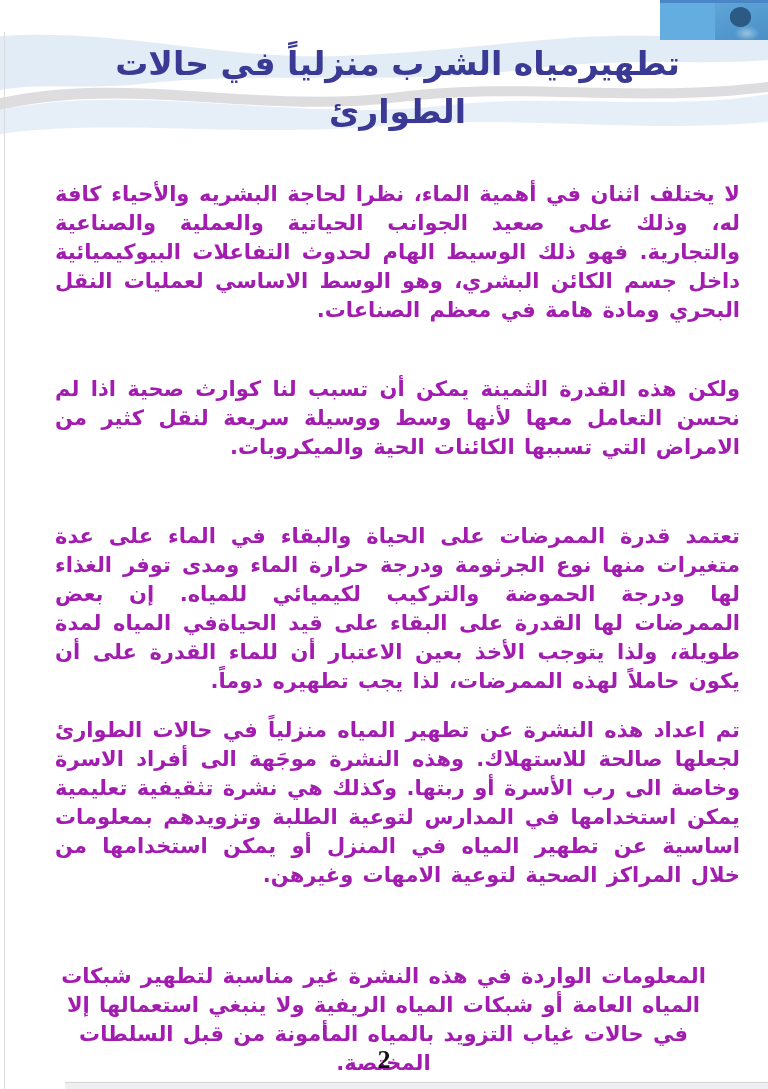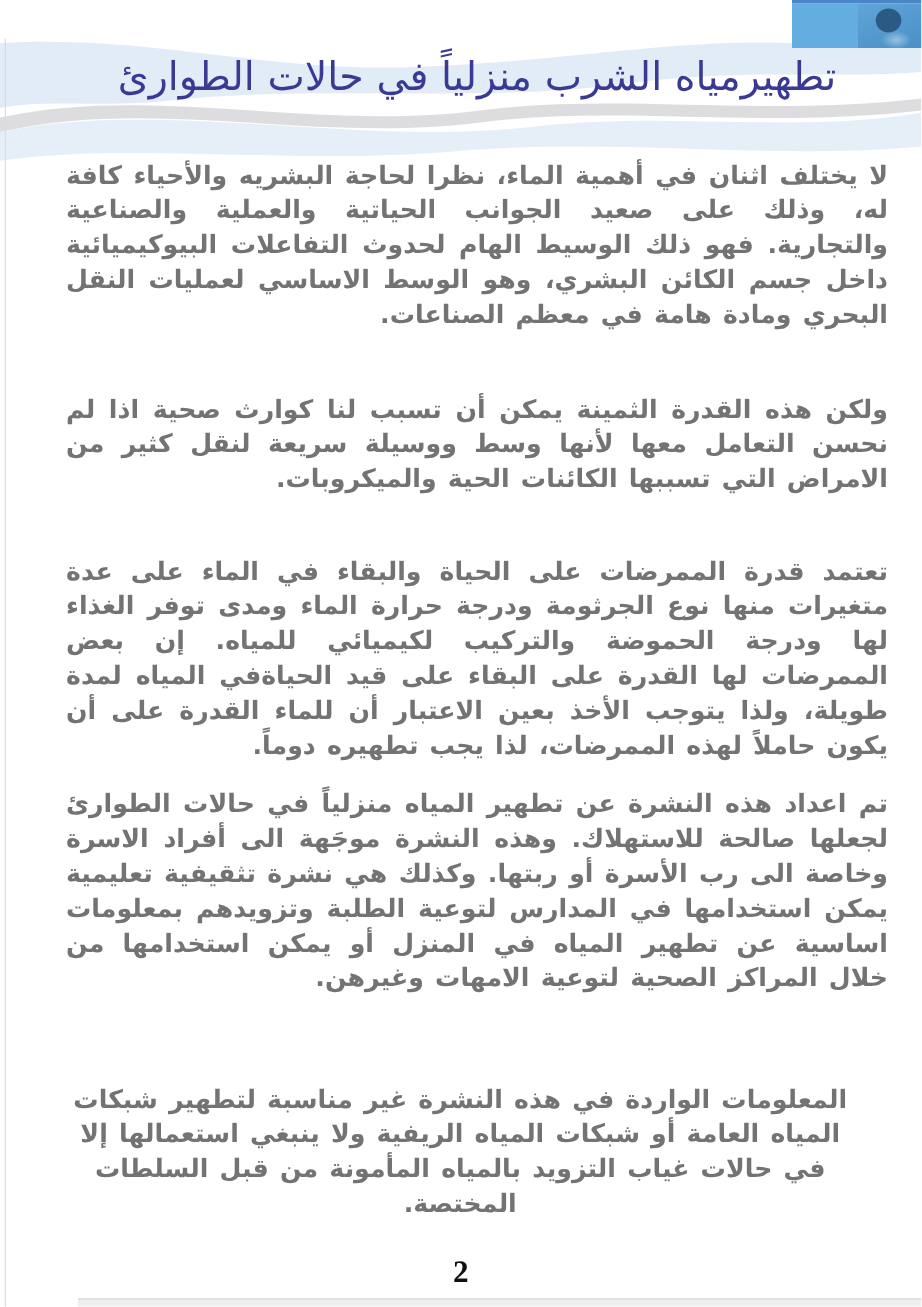--- a/index.html
+++ b/index.html
@@ -26,31 +26,31 @@
       radial-gradient(ellipse 15px 14px at 48% 38%, #2b5a85 0%, #2b5a85 68%, rgba(43,90,133,0) 74%),
       radial-gradient(ellipse 18px 11px at 60% 82%, rgba(170,205,230,0.8) 0%, rgba(170,205,230,0) 70%),
       linear-gradient(160deg, #5fa5d8 0%, #4a90c6 100%);
   }
   .wave {
     position: absolute; top: 26px; left: 0; width: 768px; height: 116px; z-index: 0;
   }
   .content { position: relative; z-index: 2; padding: 0 28px 0 55px; }
   .title {
     margin: 0; padding-top: 40px;
-    font-size: 33px; font-weight: normal; color: #3a3a95;
+    font-size: 33px; font-weight: bold; color: #3a3a95;
     text-align: center; direction: rtl; line-height: 1.45;
   }
   .para {
     direction: rtl; unicode-bidi: embed; text-align: justify;
-    font-weight: bold; color: #737373; font-size: 21px; line-height: 29px;
+    font-weight: bold; color: #a21caf; font-size: 21px; line-height: 29px;
     margin: 0; word-spacing: 2px;
   }
   .p1 { margin-top: 44px; }
   .p2 { margin-top: 50px; }
-  .p3 { margin-top: 48px; }
+  .p3 { margin-top: 60px; }
   .p4 { margin-top: 20px; }
   .p5 { margin-top: 72px; text-align: center; padding-right: 34px; padding-left: 6px; }
   .page-number {
     position: absolute; bottom: 14px; left: 0; width: 100%; text-align: center;
     font-family: "Liberation Serif", serif; font-size: 26px; font-weight: bold;
     color: #111111; z-index: 2;
   }
   .bottom-strip {
     position: absolute; bottom: 0; left: 65px; right: 0; height: 6px;
     background: #efeff1; border-top: 1px solid #d4d4d6; z-index: 1;

